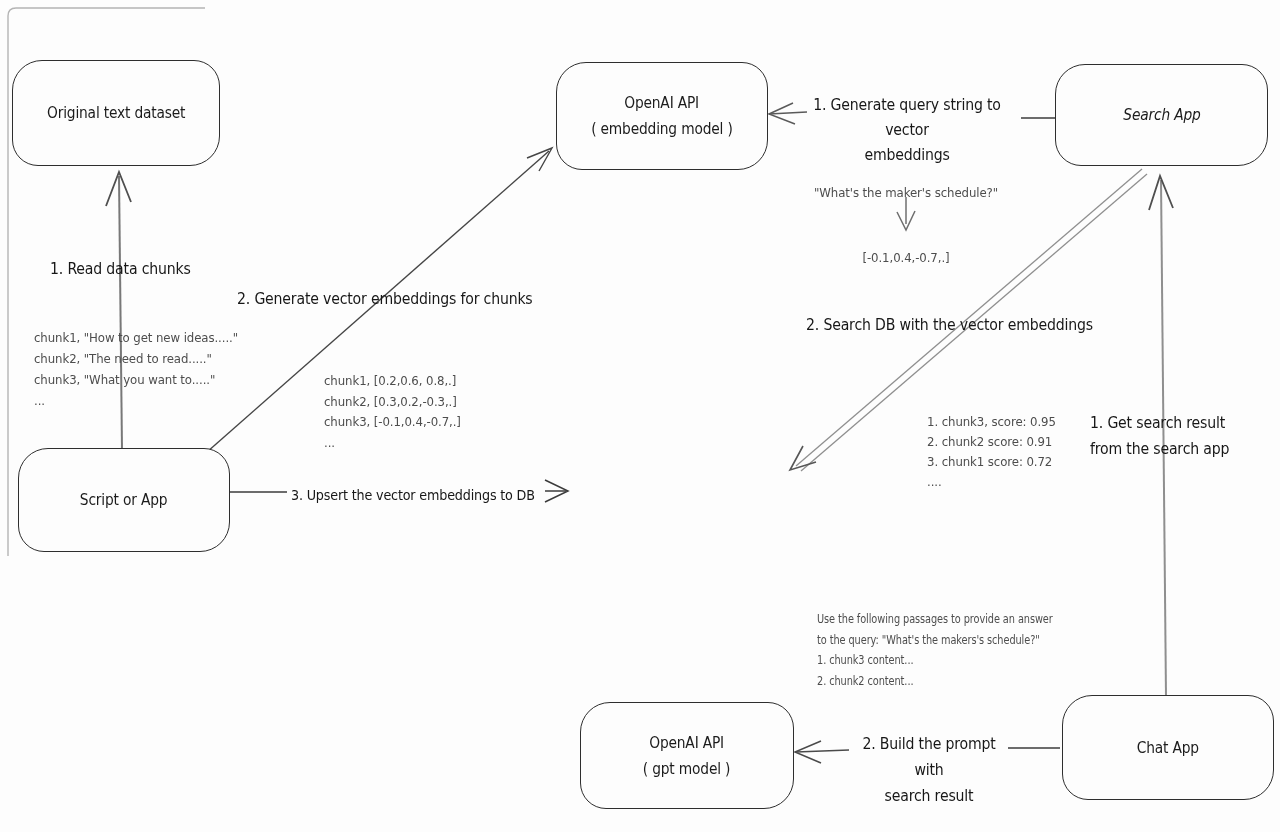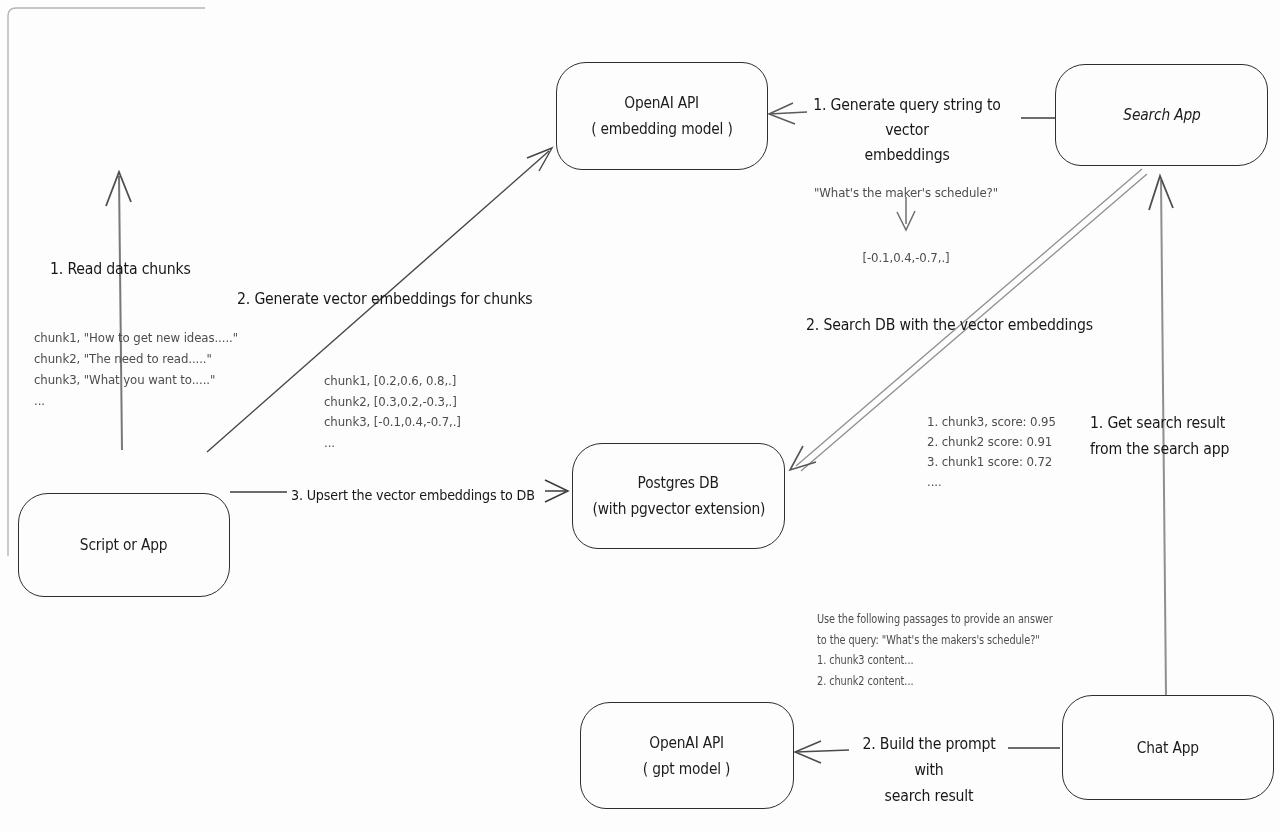--- a/index.html
+++ b/index.html
@@ -74,38 +74,37 @@
       <path d="M 1149 210 L 1160 176 L 1173 208" stroke="#4f4f4f" stroke-width="1.8"></path>
     </g>
 
     <g>
       <path d="M 1008 748 L 1060 748" stroke="#3b3b3b" stroke-width="1.5"></path>
       <path d="M 796 752 L 849 750" stroke="#4a4a4a" stroke-width="1.5"></path>
       <path d="M 821 741 L 795 752 L 821 763" stroke="#4a4a4a" stroke-width="1.5"></path>
     </g>
   </svg>
 
+  <div class="node" style="left:12px;top:60px;width:206px;height:104px;">
+    <div class="t">Original text dataset</div>
+  </div>
 
   <div class="node" style="left:556px;top:62px;width:210px;height:106px;">
     <div class="t">OpenAI API</div>
     <div class="t">( embedding model )</div>
   </div>
 
   <div class="node" style="left:1055px;top:64px;width:211px;height:100px;font-style:italic;">
     <div class="t">Search App</div>
   </div>
 
-  <div class="node" style="left:18px;top:448px;width:210px;height:102px;margin-top:45px;">
+  <div class="node" style="left:18px;top:448px;width:210px;height:102px;">
     <div class="t">Script or App</div>
   </div>
 
-  <div class="node" style="left:572px;top:443px;width:211px;height:104px;">
-    <div class="t">Postgres DB</div>
-    <div class="t">(with pgvector extension)</div>
-  </div>
 
   <div class="node" style="left:580px;top:702px;width:212px;height:105px;">
     <div class="t">OpenAI API</div>
     <div class="t">( gpt model )</div>
   </div>
 
   <div class="node" style="left:1062px;top:695px;width:210px;height:103px;">
     <div class="t">Chat App</div>
   </div>
 

